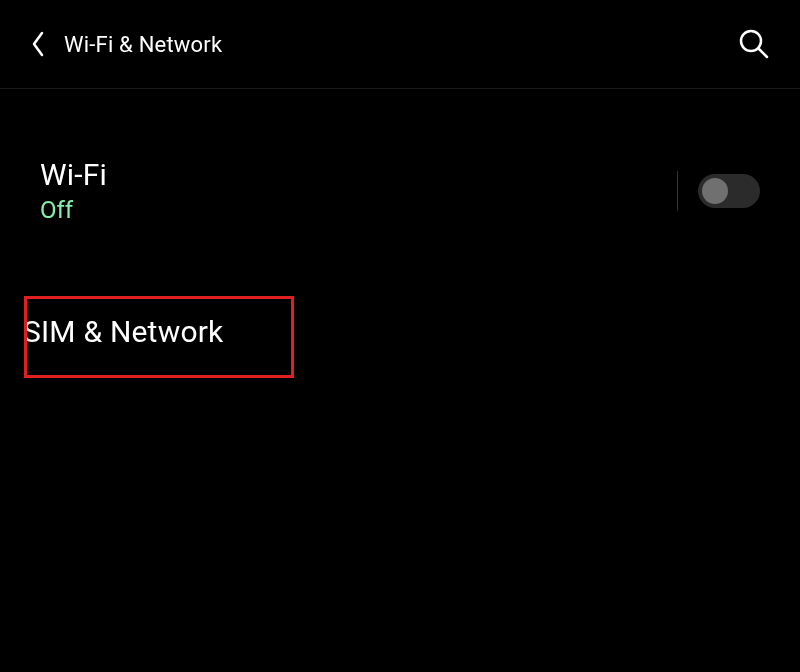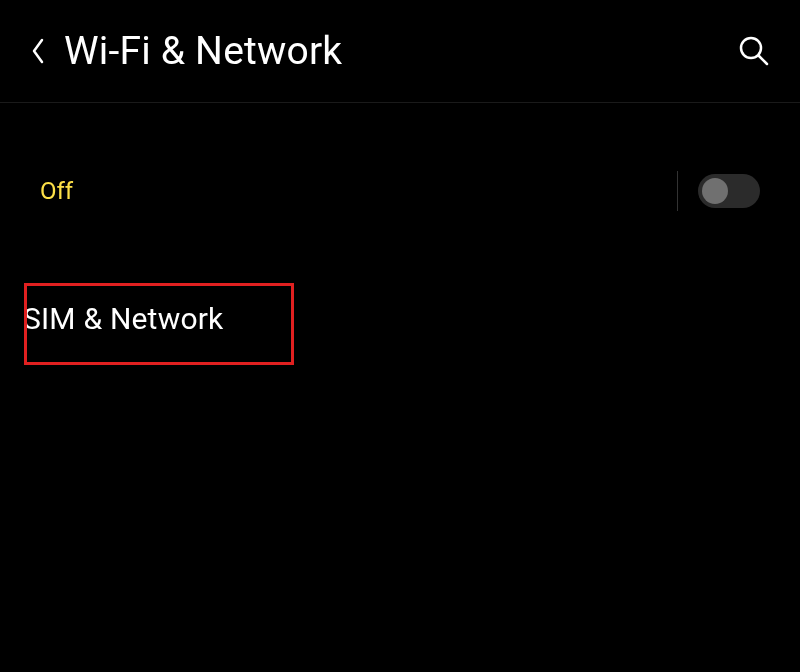--- a/index.html
+++ b/index.html
@@ -31,21 +31,21 @@
       display: flex;
       align-items: center;
       justify-content: center;
       cursor: pointer;
     }
     .back-btn svg {
       width: 16px;
       height: 28px;
     }
     .page-title {
-      font-size: 39px;
+      font-size: 22px;
       font-weight: 400;
       color: #ffffff;
       letter-spacing: 0.2px;
     }
     .search-btn {
       display: flex;
       align-items: center;
       justify-content: center;
       cursor: pointer;
     }
@@ -69,21 +69,21 @@
       gap: 4px;
     }
     .item-title {
       font-size: 30px;
       font-weight: 400;
       color: #ffffff;
       letter-spacing: 0.2px;
     }
     .item-subtitle {
       font-size: 24px;
-      color: #fde047;
+      color: #86efac;
     }
     .toggle-wrap {
       display: flex;
       align-items: center;
       gap: 20px;
     }
     .divider-vert {
       width: 1px;
       height: 40px;
       background: #333333;
@@ -142,20 +142,21 @@
       <circle cx="13" cy="13" r="10" stroke="#ffffff" stroke-width="2.5" fill="none"></circle>
       <line x1="21" y1="21" x2="29" y2="29" stroke="#ffffff" stroke-width="2.5" stroke-linecap="round"></line>
     </svg>
   </div>
 </div>
 
 <div class="content">
 
   <div class="setting-item">
     <div class="item-text">
+      <div class="item-title">Wi-Fi</div>
       <div class="item-subtitle">Off</div>
     </div>
     <div class="toggle-wrap">
       <div class="divider-vert"></div>
       <div class="toggle">
         <div class="toggle-knob"></div>
       </div>
     </div>
   </div>
 

